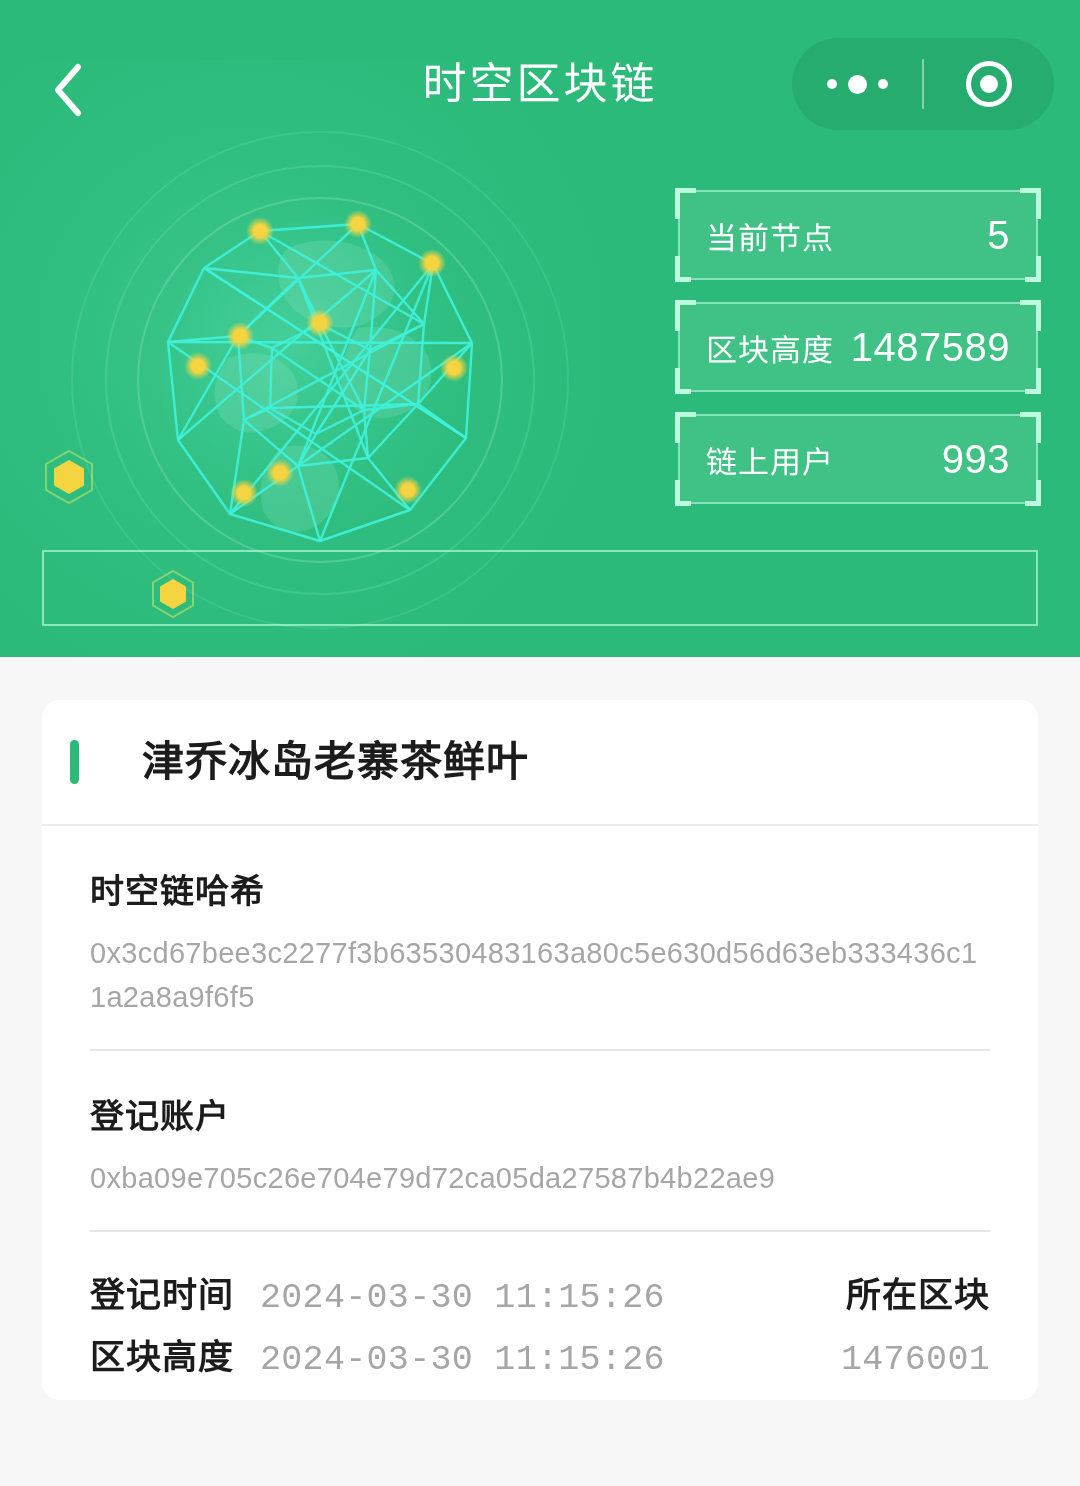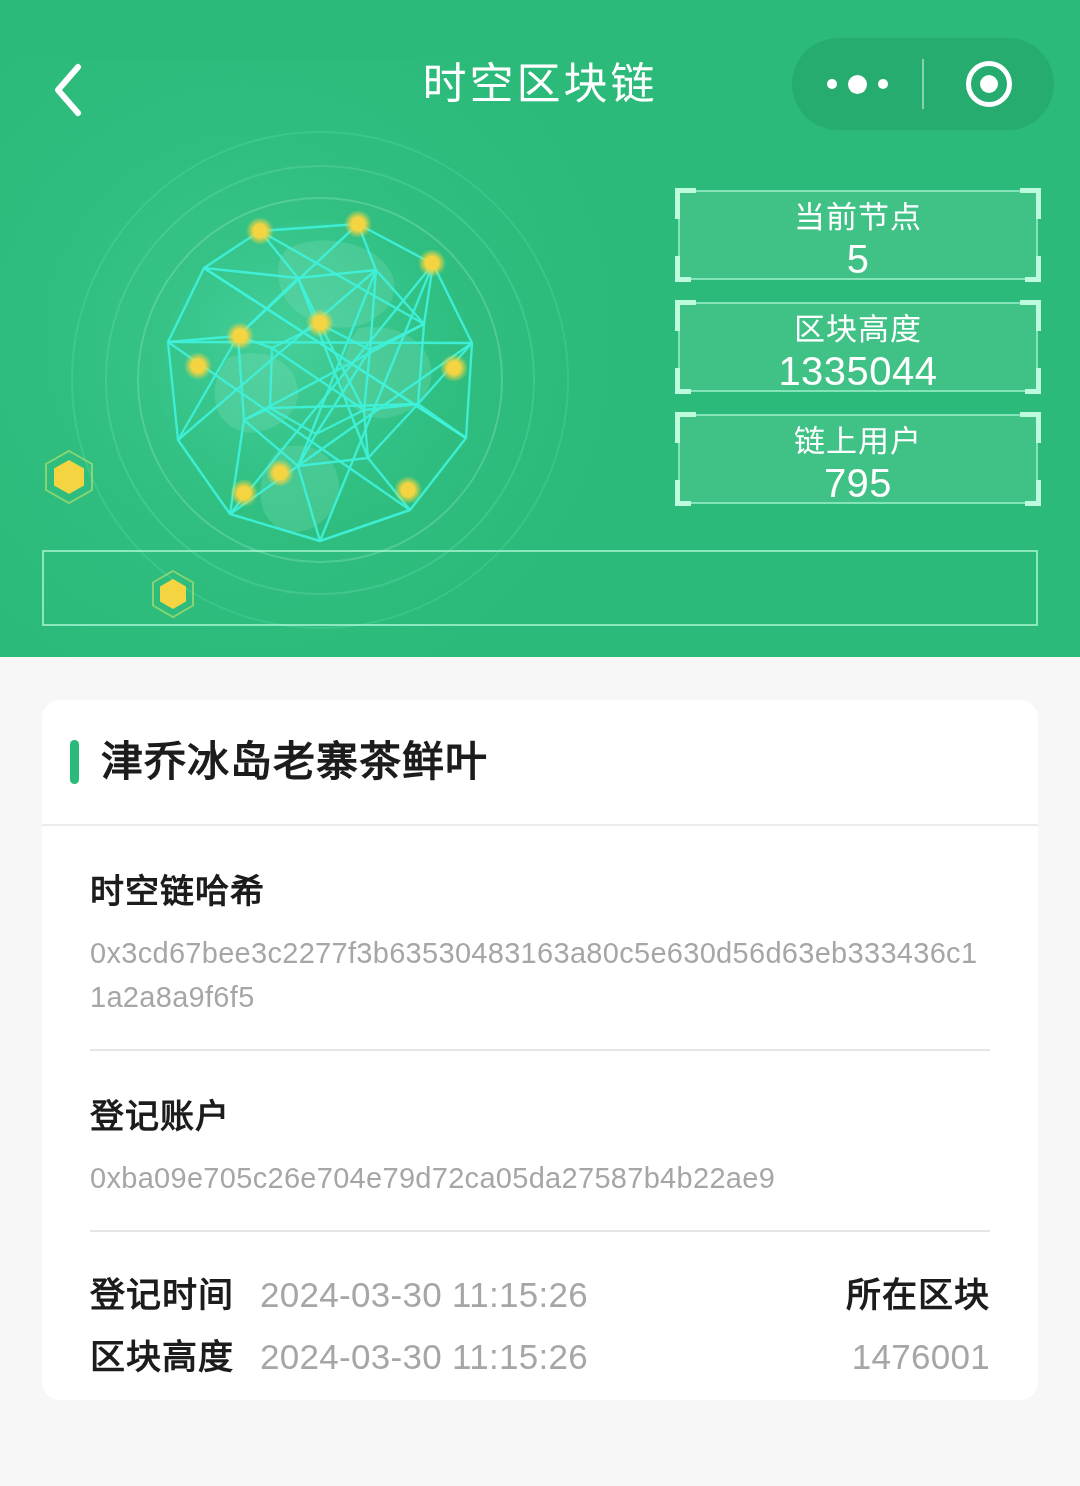--- a/index.html
+++ b/index.html
@@ -147,21 +147,20 @@
     position: relative;
     height: 90px;
     margin-bottom: 22px;
     background: rgba(255,255,255,0.10);
     border: 2px solid rgba(190,255,225,0.55);
     display: flex;
     align-items: center;
     justify-content: space-between;
     padding: 0 26px;
     cursor: pointer;
-    flex-direction: column;
   }
   .stat-card:last-child { margin-bottom: 0; margin-top: 8px; }
   .stat-label {
     color: #ffffff;
     font-size: 31px;
     letter-spacing: 1px;
     white-space: nowrap;
   }
   .stat-value {
     color: #ffffff;
@@ -229,20 +228,21 @@
     border-radius: 18px;
     overflow: hidden;
   }
 
   .card-title-row {
     height: 126px;
     display: flex;
     align-items: center;
     padding-left: 28px;
     border-bottom: 2px solid #ececec;
+    gap: 41px;
   }
   .title-bar {
     width: 9px;
     height: 44px;
     background: #2bba79;
     border-radius: 5px;
     flex: none;
     margin-right: 22px;
   }
   .card-title {
@@ -268,21 +268,21 @@
     line-height: 44px;
     word-break: break-all;
     letter-spacing: 0.3px;
   }
   .divider {
     height: 2px;
     background: #e5e5e5;
     margin: 30px 48px 0 48px;
   }
 
-  .meta-rows { padding: 34px 48px 0 48px; }
+  .meta-rows { padding: 34px 48px 0 48px; font-family: Liberation Mono, monospace; }
   .meta-row {
     display: flex;
     align-items: baseline;
     height: 62px;
   }
   .meta-key {
     font-size: 35px;
     color: #1c1c1c;
     font-weight: 700;
     letter-spacing: 1px;
@@ -396,27 +396,27 @@
 
     <div class="stats">
       <div class="stat-card">
         <span class="stat-label">当前节点</span>
         <span class="stat-value">5</span>
         <i class="c-bl"></i>
         <i class="c-br"></i>
       </div>
       <div class="stat-card">
         <span class="stat-label">区块高度</span>
-        <span class="stat-value">1335044</span>
+        <span class="stat-value">1487589</span>
         <i class="c-bl"></i>
         <i class="c-br"></i>
       </div>
       <div class="stat-card">
         <span class="stat-label">链上用户</span>
-        <span class="stat-value">795</span>
+        <span class="stat-value">993</span>
         <i class="c-bl"></i>
         <i class="c-br"></i>
       </div>
     </div>
 
     <div class="hero-panel">
       <div class="hex-b">
         <svg width="48" height="52" viewBox="0 0 48 52" xmlns="http://www.w3.org/2000/svg">
           <polygon points="24,3 44,14.5 44,37.5 24,49 4,37.5 4,14.5" fill="none" stroke="#cfe86a" stroke-opacity="0.55" stroke-width="2"></polygon>
           <polygon points="24,11 37,18.5 37,33.5 24,41 11,33.5 11,18.5" fill="#f5d441"></polygon>

